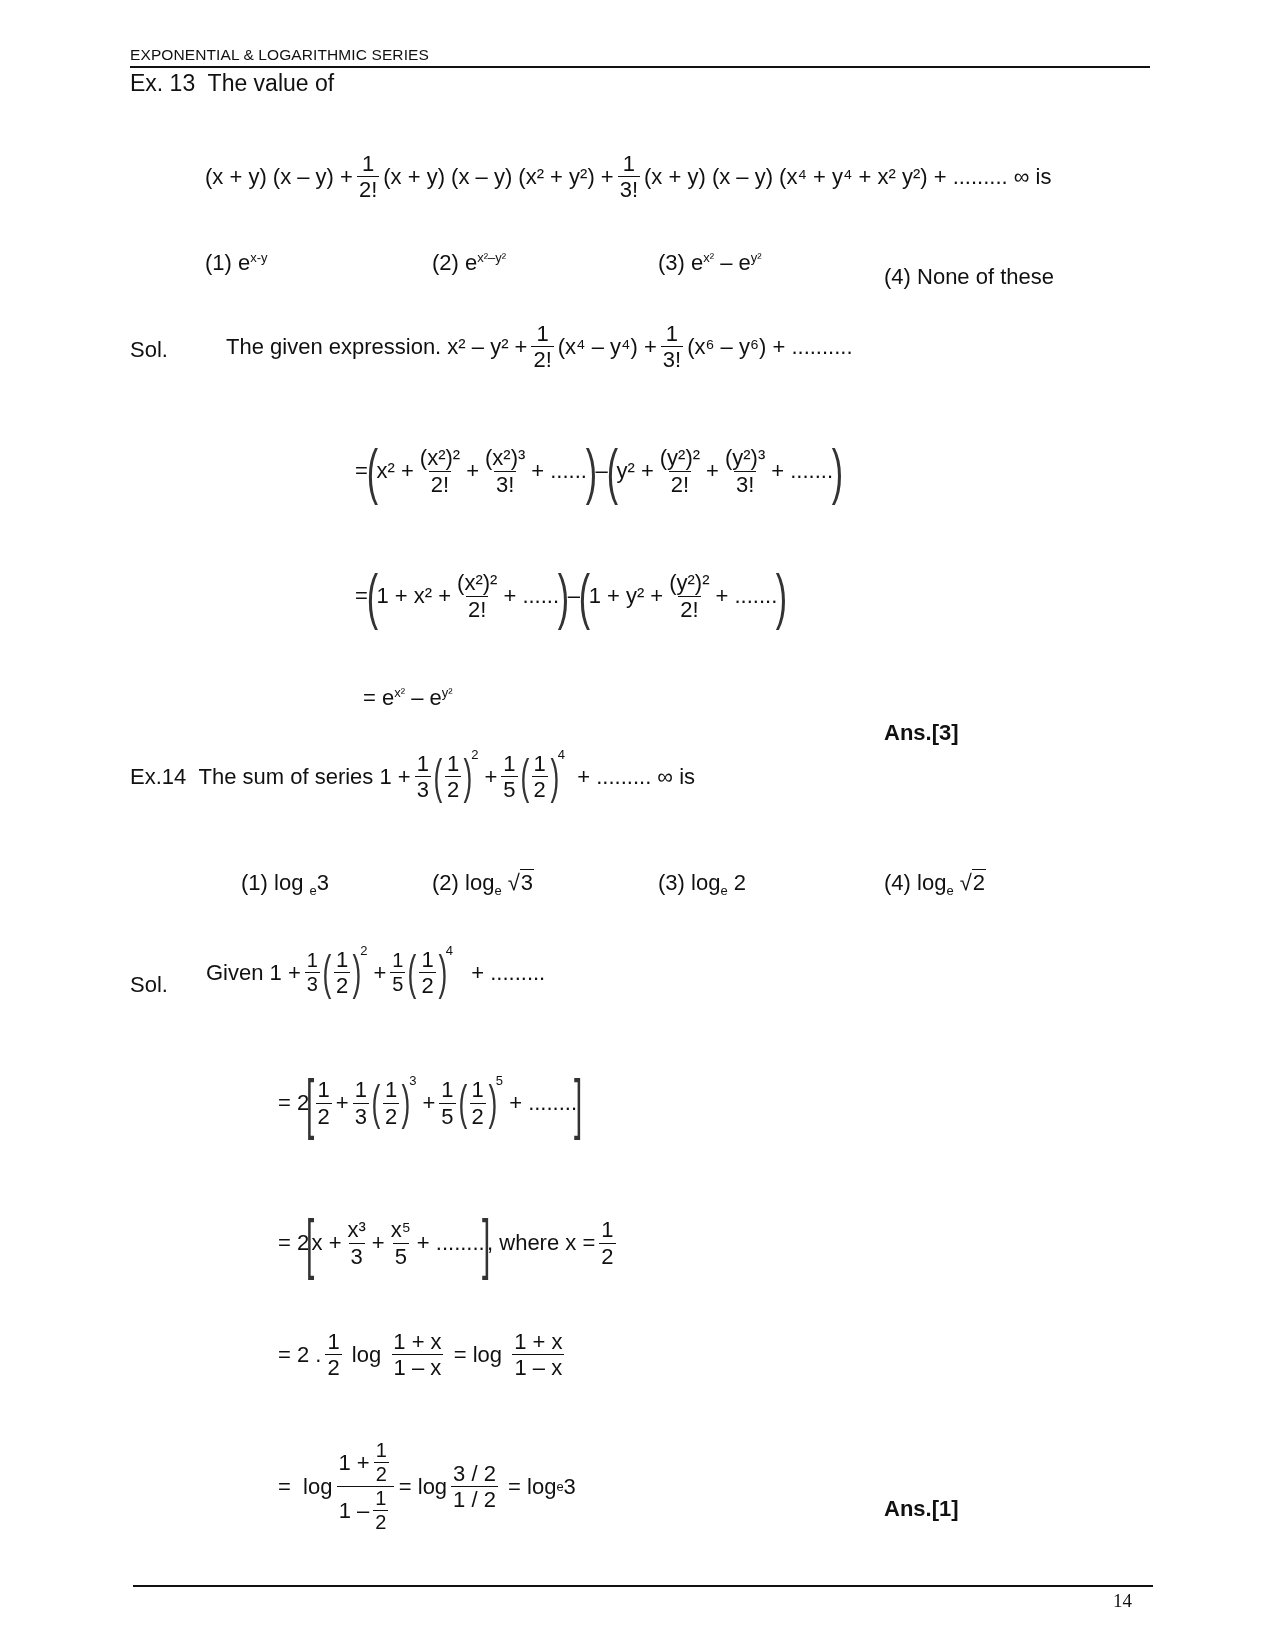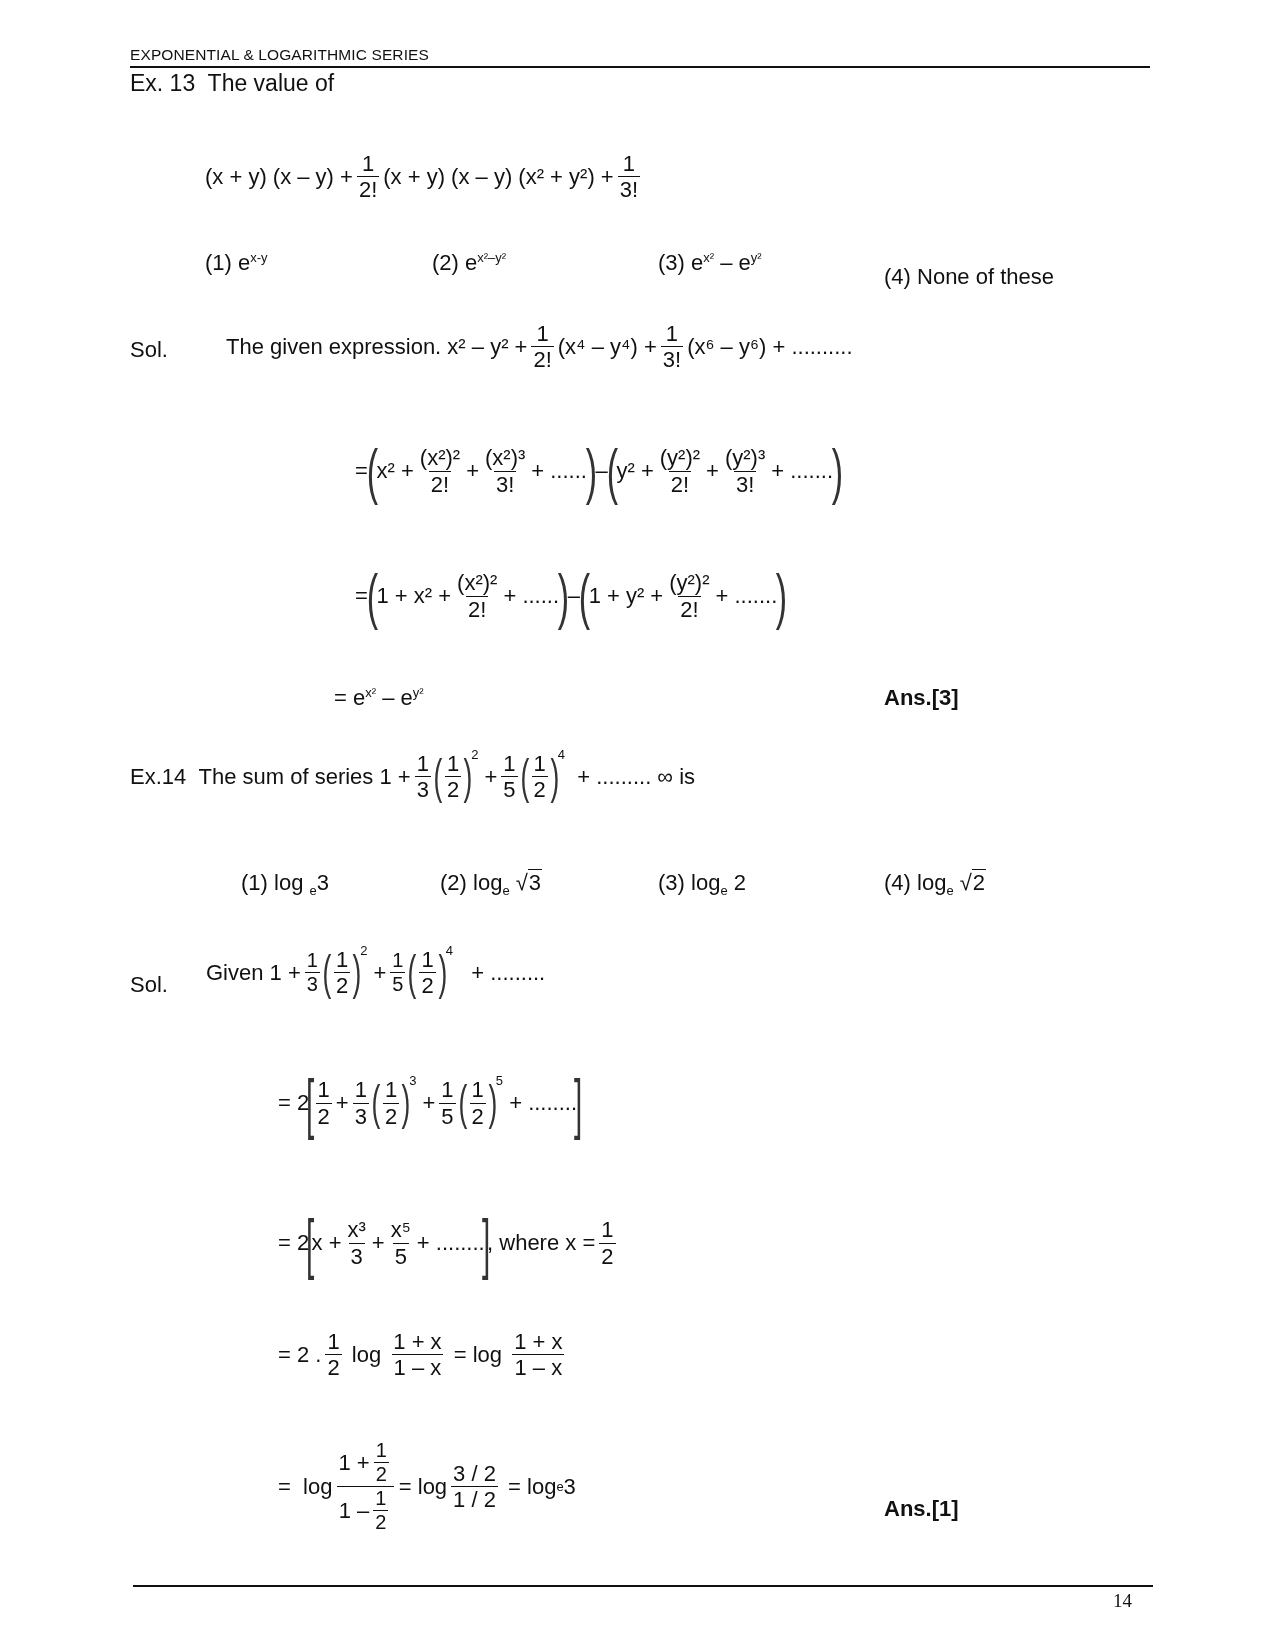--- a/index.html
+++ b/index.html
@@ -41,20 +41,21 @@
   <span>(x + y) (x – y) +</span>
   <span class="frac">
       <span class="num">1</span>
       <span class="den">2!</span>
     </span>
   <span>(x + y) (x – y) (x² + y²) +</span>
   <span class="frac">
       <span class="num">1</span>
       <span class="den">3!</span>
     </span>
+  <span>(x + y) (x – y) (x⁴ + y⁴ + x² y²) + ......... ∞ is</span>
 </div>
 
 <div class="opt" style="left:205px; top:250px;">
   <span>(1)</span> <span>e</span><sup>x-y</sup>
 </div>
 <div class="opt" style="left:432px; top:250px;">
   <span>(2)</span> <span>e</span><sup>x²–y²</sup>
 </div>
 <div class="opt" style="left:658px; top:250px;">
   <span>(3)</span> <span>e</span><sup>x²</sup><span> – e</span><sup>y²</sup>
@@ -123,24 +124,24 @@
   <span class="paren">(</span>
   <span>1 + y² +</span>
   <span class="frac">
       <span class="num">(y²)²</span>
       <span class="den">2!</span>
     </span>
   <span>+ .......</span>
   <span class="paren">)</span>
 </div>
 
-<div class="abs" style="left:334px; top:685px;">
+<div class="abs" style="left:363px; top:685px;">
   <span>= e</span><sup>x²</sup><span> – e</span><sup>y²</sup>
 </div>
-<div class="abs ans" style="left:884px; top:685px;">Ans.[3]</div>
+<div class="abs ans" style="left:884px; top:720px;">Ans.[3]</div>
 
 <div class="abs row" style="left:130px; top:752px;">
   <span class="lbl">Ex.14</span>&nbsp;&nbsp;
   <span>The sum of series 1 +</span>
   <span class="frac">
       <span class="num">1</span>
       <span class="den">3</span>
     </span>
   <span class="paren-md">(</span>
   <span class="frac">
@@ -158,21 +159,21 @@
       <span class="num">1</span>
       <span class="den">2</span>
     </span>
   <span class="paren-md">)</span><sup style="position:relative; top:-22px;">4</sup>
   &nbsp;&nbsp;<span>+ ......... ∞  is</span>
 </div>
 
 <div class="opt" style="left:205px; top:870px;margin-left:36px;">
   <span>(1)</span> <span>log</span> <sub>e</sub><span>3</span>
 </div>
-<div class="opt" style="left:432px; top:870px;margin-left:8px;">
+<div class="opt" style="left:432px; top:870px;">
   <span>(2)</span> <span>log</span><sub>e</sub> <span class="sqrt">√<span class="rad">3</span></span>
 </div>
 <div class="opt" style="left:658px; top:870px;">
   <span>(3)</span> <span>log</span><sub>e</sub> <span>2</span>
 </div>
 <div class="opt" style="left:884px; top:870px;">
   <span>(4)</span> <span>log</span><sub>e</sub> <span class="sqrt">√<span class="rad">2</span></span>
 </div>
 
 <div class="abs lbl" style="left:130px; top:972px;">Sol.</div>

